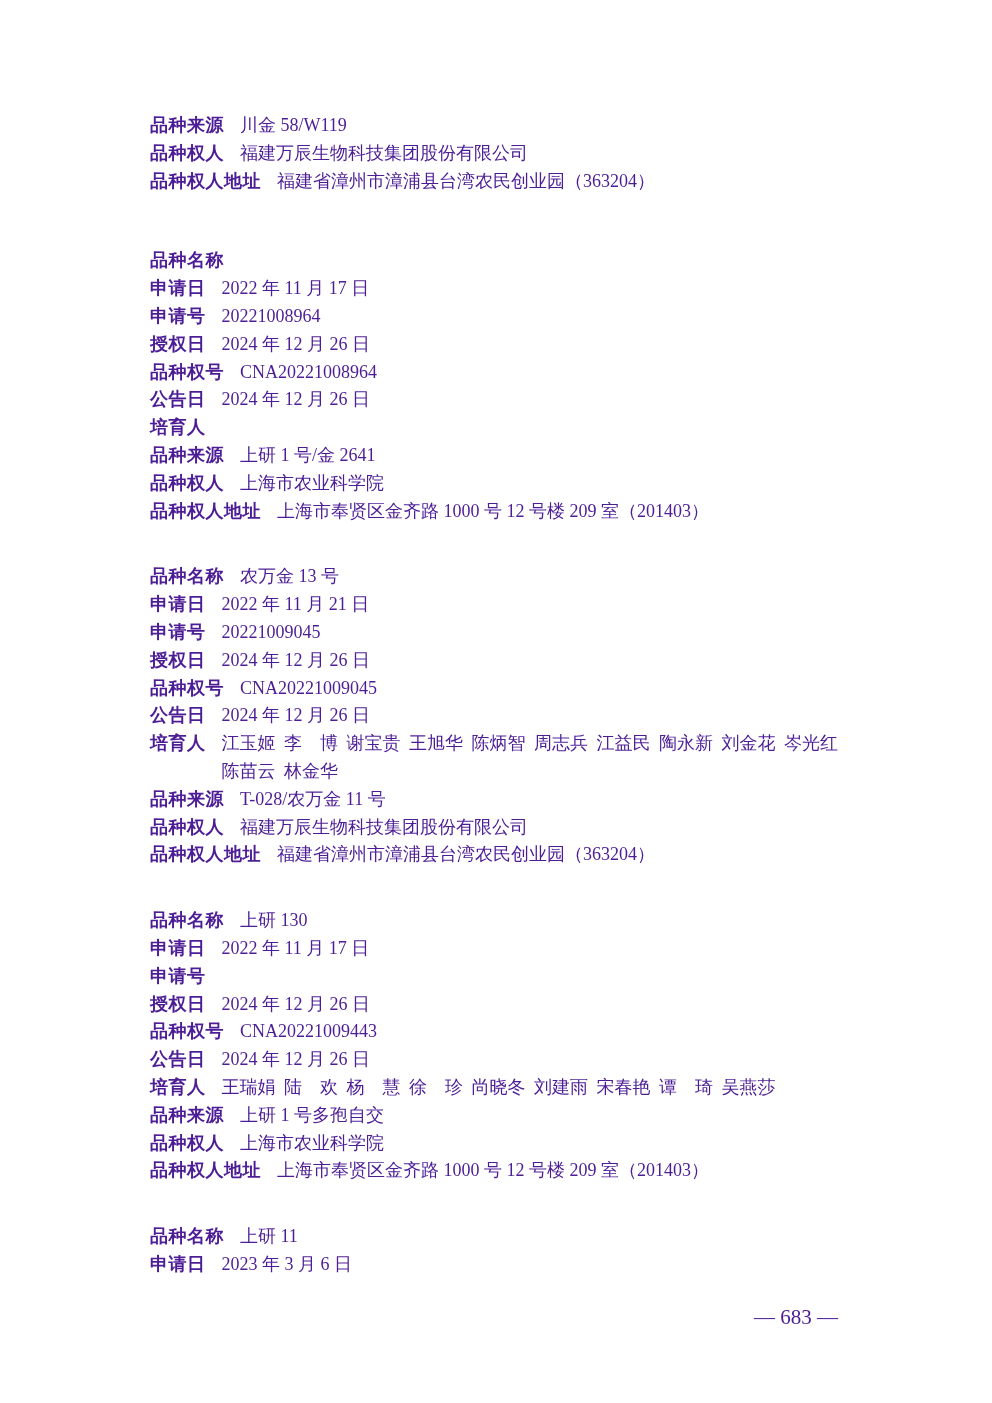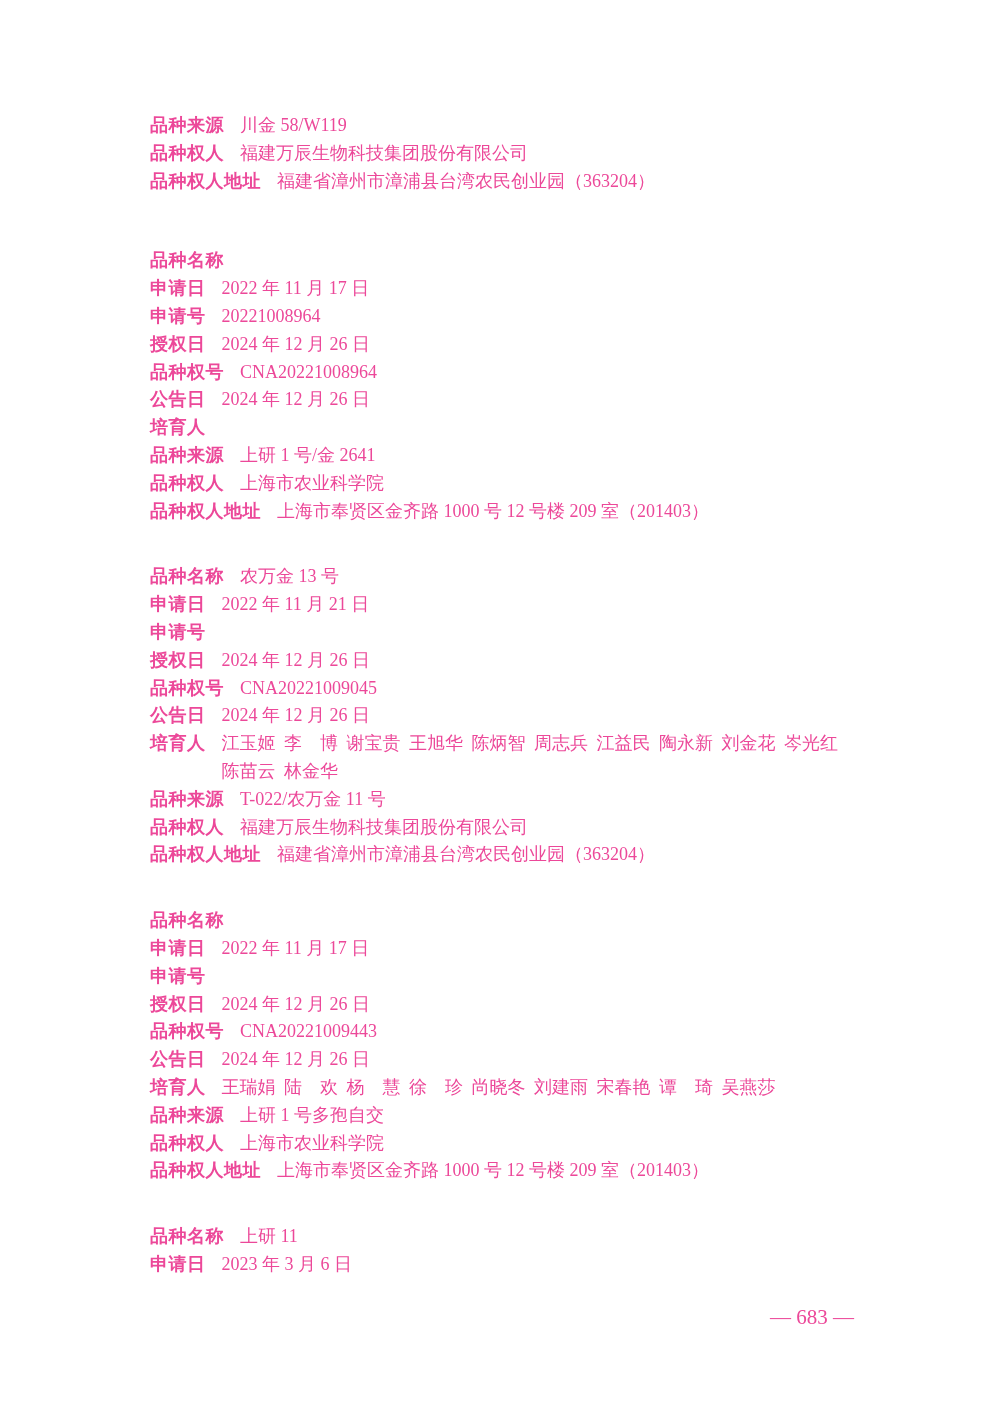--- a/index.html
+++ b/index.html
@@ -7,21 +7,21 @@
     padding: 0;
     background: #ffffff;
   }
   .page {
     position: relative;
     width: 992px;
     height: 1403px;
     background: #ffffff;
     overflow: hidden;
     font-family: "Liberation Serif", "DejaVu Serif", serif;
-    color: #ec4899;
+    color: #4c1d95;
   }
   .content {
     position: absolute;
     left: 150px;
     top: 112px;
     width: 700px;
   }
   .record {
     margin-bottom: 38px;
   }
@@ -46,21 +46,21 @@
   .value {
     margin-left: 16px;
     flex: 1 1 auto;
     white-space: pre-wrap;
   }
   .row.breeders .value {
     word-spacing: 4px;
   }
   .footer {
     position: absolute;
-    right: 138px;
+    right: 154px;
     bottom: 74px;
     font-size: 21px;
     line-height: 24px;
   }
 </style>
 </head>
 <body>
 
 <div class="page">
   <main class="content" id="records-container">
@@ -123,54 +123,56 @@
         <div class="row">
           <span class="label">品种名称</span>
           <span class="value">农万金 13 号</span>
         </div>
         <div class="row">
           <span class="label">申请日</span>
           <span class="value">2022 年 11 月 21 日</span>
         </div>
         <div class="row">
           <span class="label">申请号</span>
+          <span class="value">20221009045</span>
         </div>
         <div class="row">
           <span class="label">授权日</span>
           <span class="value">2024 年 12 月 26 日</span>
         </div>
         <div class="row">
           <span class="label">品种权号</span>
           <span class="value">CNA20221009045</span>
         </div>
         <div class="row">
           <span class="label">公告日</span>
           <span class="value">2024 年 12 月 26 日</span>
         </div>
         <div class="row breeders">
           <span class="label">培育人</span>
           <span class="value">江玉姬 李　博 谢宝贵 王旭华 陈炳智 周志兵 江益民 陶永新 刘金花 岑光红
 陈苗云 林金华</span>
         </div>
         <div class="row">
           <span class="label">品种来源</span>
-          <span class="value">T-022/农万金 11 号</span>
+          <span class="value">T-028/农万金 11 号</span>
         </div>
         <div class="row">
           <span class="label">品种权人</span>
           <span class="value">福建万辰生物科技集团股份有限公司</span>
         </div>
         <div class="row">
           <span class="label">品种权人地址</span>
           <span class="value">福建省漳州市漳浦县台湾农民创业园（363204）</span>
         </div>
       </section>
       <section class="record">
         <div class="row">
           <span class="label">品种名称</span>
+          <span class="value">上研 130</span>
         </div>
         <div class="row">
           <span class="label">申请日</span>
           <span class="value">2022 年 11 月 17 日</span>
         </div>
         <div class="row">
           <span class="label">申请号</span>
         </div>
         <div class="row">
           <span class="label">授权日</span>

